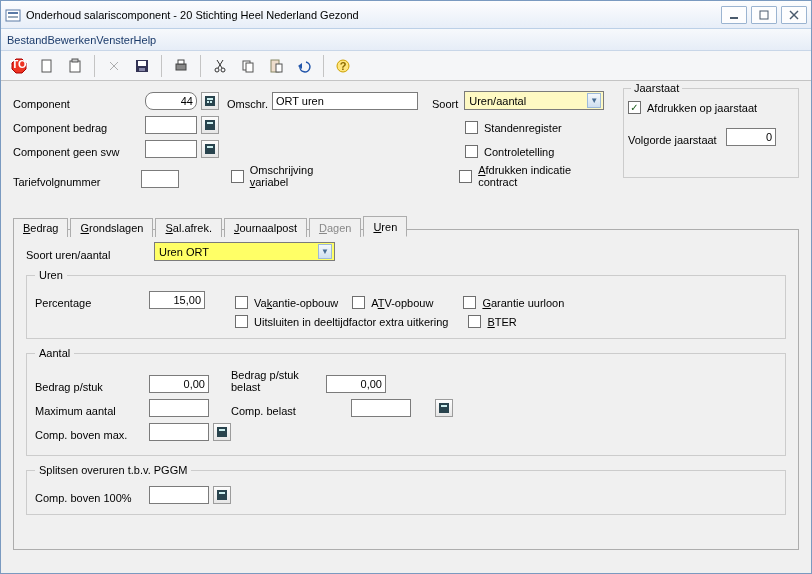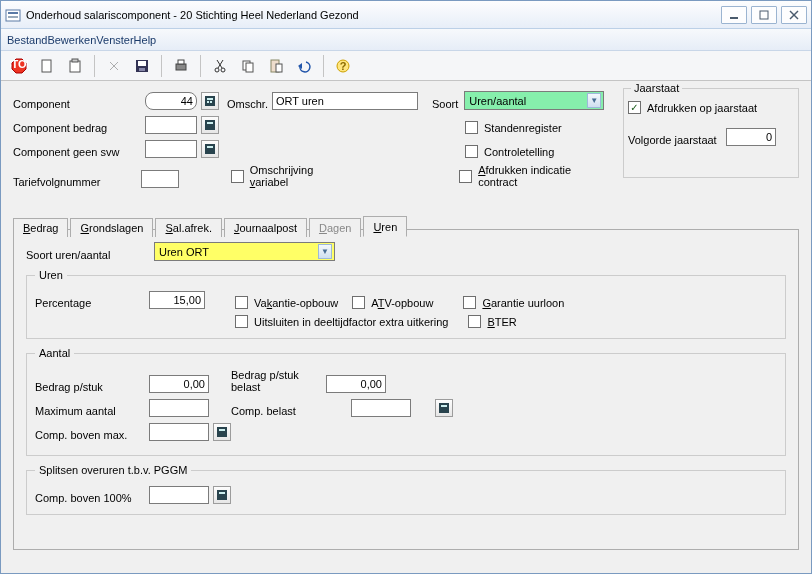--- a/index.html
+++ b/index.html
@@ -12,21 +12,21 @@
   .menubar { height: 22px; background: linear-gradient(#f7f9fc,#e6edf7); border-bottom: 1px solid #c8d6e8; display: flex; align-items: center; padding: 0 6px; color: #1a3a6a; }
   .menubar .mitem { cursor: default; }
   .toolbar { height: 30px; background: #f5f6f8; border-bottom: 1px solid #c4c4c4; display: flex; align-items: center; padding: 0 6px; gap: 4px; }
   .tbtn { width: 24px; height: 24px; display: flex; align-items: center; justify-content: center; }
   .tsep { width: 1px; height: 22px; background: #c4c4c4; margin: 0 3px; }
   .content { flex: 1; padding: 10px 12px 12px 12px; }
   .row { display: flex; align-items: flex-end; margin-bottom: 6px; }
   .lbl { color: #000; }
   input[type="text"].field { height: 18px; border: 1px solid #7b7b7b; background: #fff; padding: 1px 3px; }
   .calcbtn { width: 18px; height: 18px; border: 1px solid #9c9c9c; background: linear-gradient(#fdfdfd,#e6e6e6); display:flex;align-items:center;justify-content:center; margin-left: 4px; }
-  .select { height: 19px; border: 1px solid #7b7b7b; background: #86efac; display: flex; align-items: center; padding: 0 2px 0 4px; justify-content: space-between; }
+  .select { height: 19px; border: 1px solid #7b7b7b; background: #fef9c3; display: flex; align-items: center; padding: 0 2px 0 4px; justify-content: space-between; }
   .select .arrow { width: 14px; height: 15px; background: linear-gradient(#f4f8fc,#cfdff0); border: 1px solid #9cb9da; display:flex;align-items:center;justify-content:center; color:#476c93; font-size:8px;}
   .chk { display: flex; align-items: center; gap: 6px; }
   .chkbox { width: 13px; height: 13px; border: 1px solid #6e6e6e; background:#fff; display:flex;align-items:center;justify-content:center; font-size:10px; color:#1a5a1a; }
   .group { border: 1px solid #cccccc; position: relative; padding: 10px 8px 8px 4px; }
   .group .legend { position: absolute; top: -7px; left: 7px; background: #f0f0f0; padding: 0 3px; color:#000;}
   .tabbar { display: flex; align-items: flex-end; border-bottom: 1px solid #adadad; margin-top: 14px;}
   .tab { border: 1px solid #adadad; border-bottom: none; background: #f0f0f0; padding: 3px 9px; margin-right: 2px; position: relative; top: 8px; }
   .tab.disabled { color: #888; }
   .tab.active { background: #f0f0f0; border-bottom: 1px solid #f0f0f0; padding-top:4px; padding-bottom:3px; }
   .tabpanel { border: 1px solid #adadad; border-top: none; padding: 12px; min-height: 320px; }

